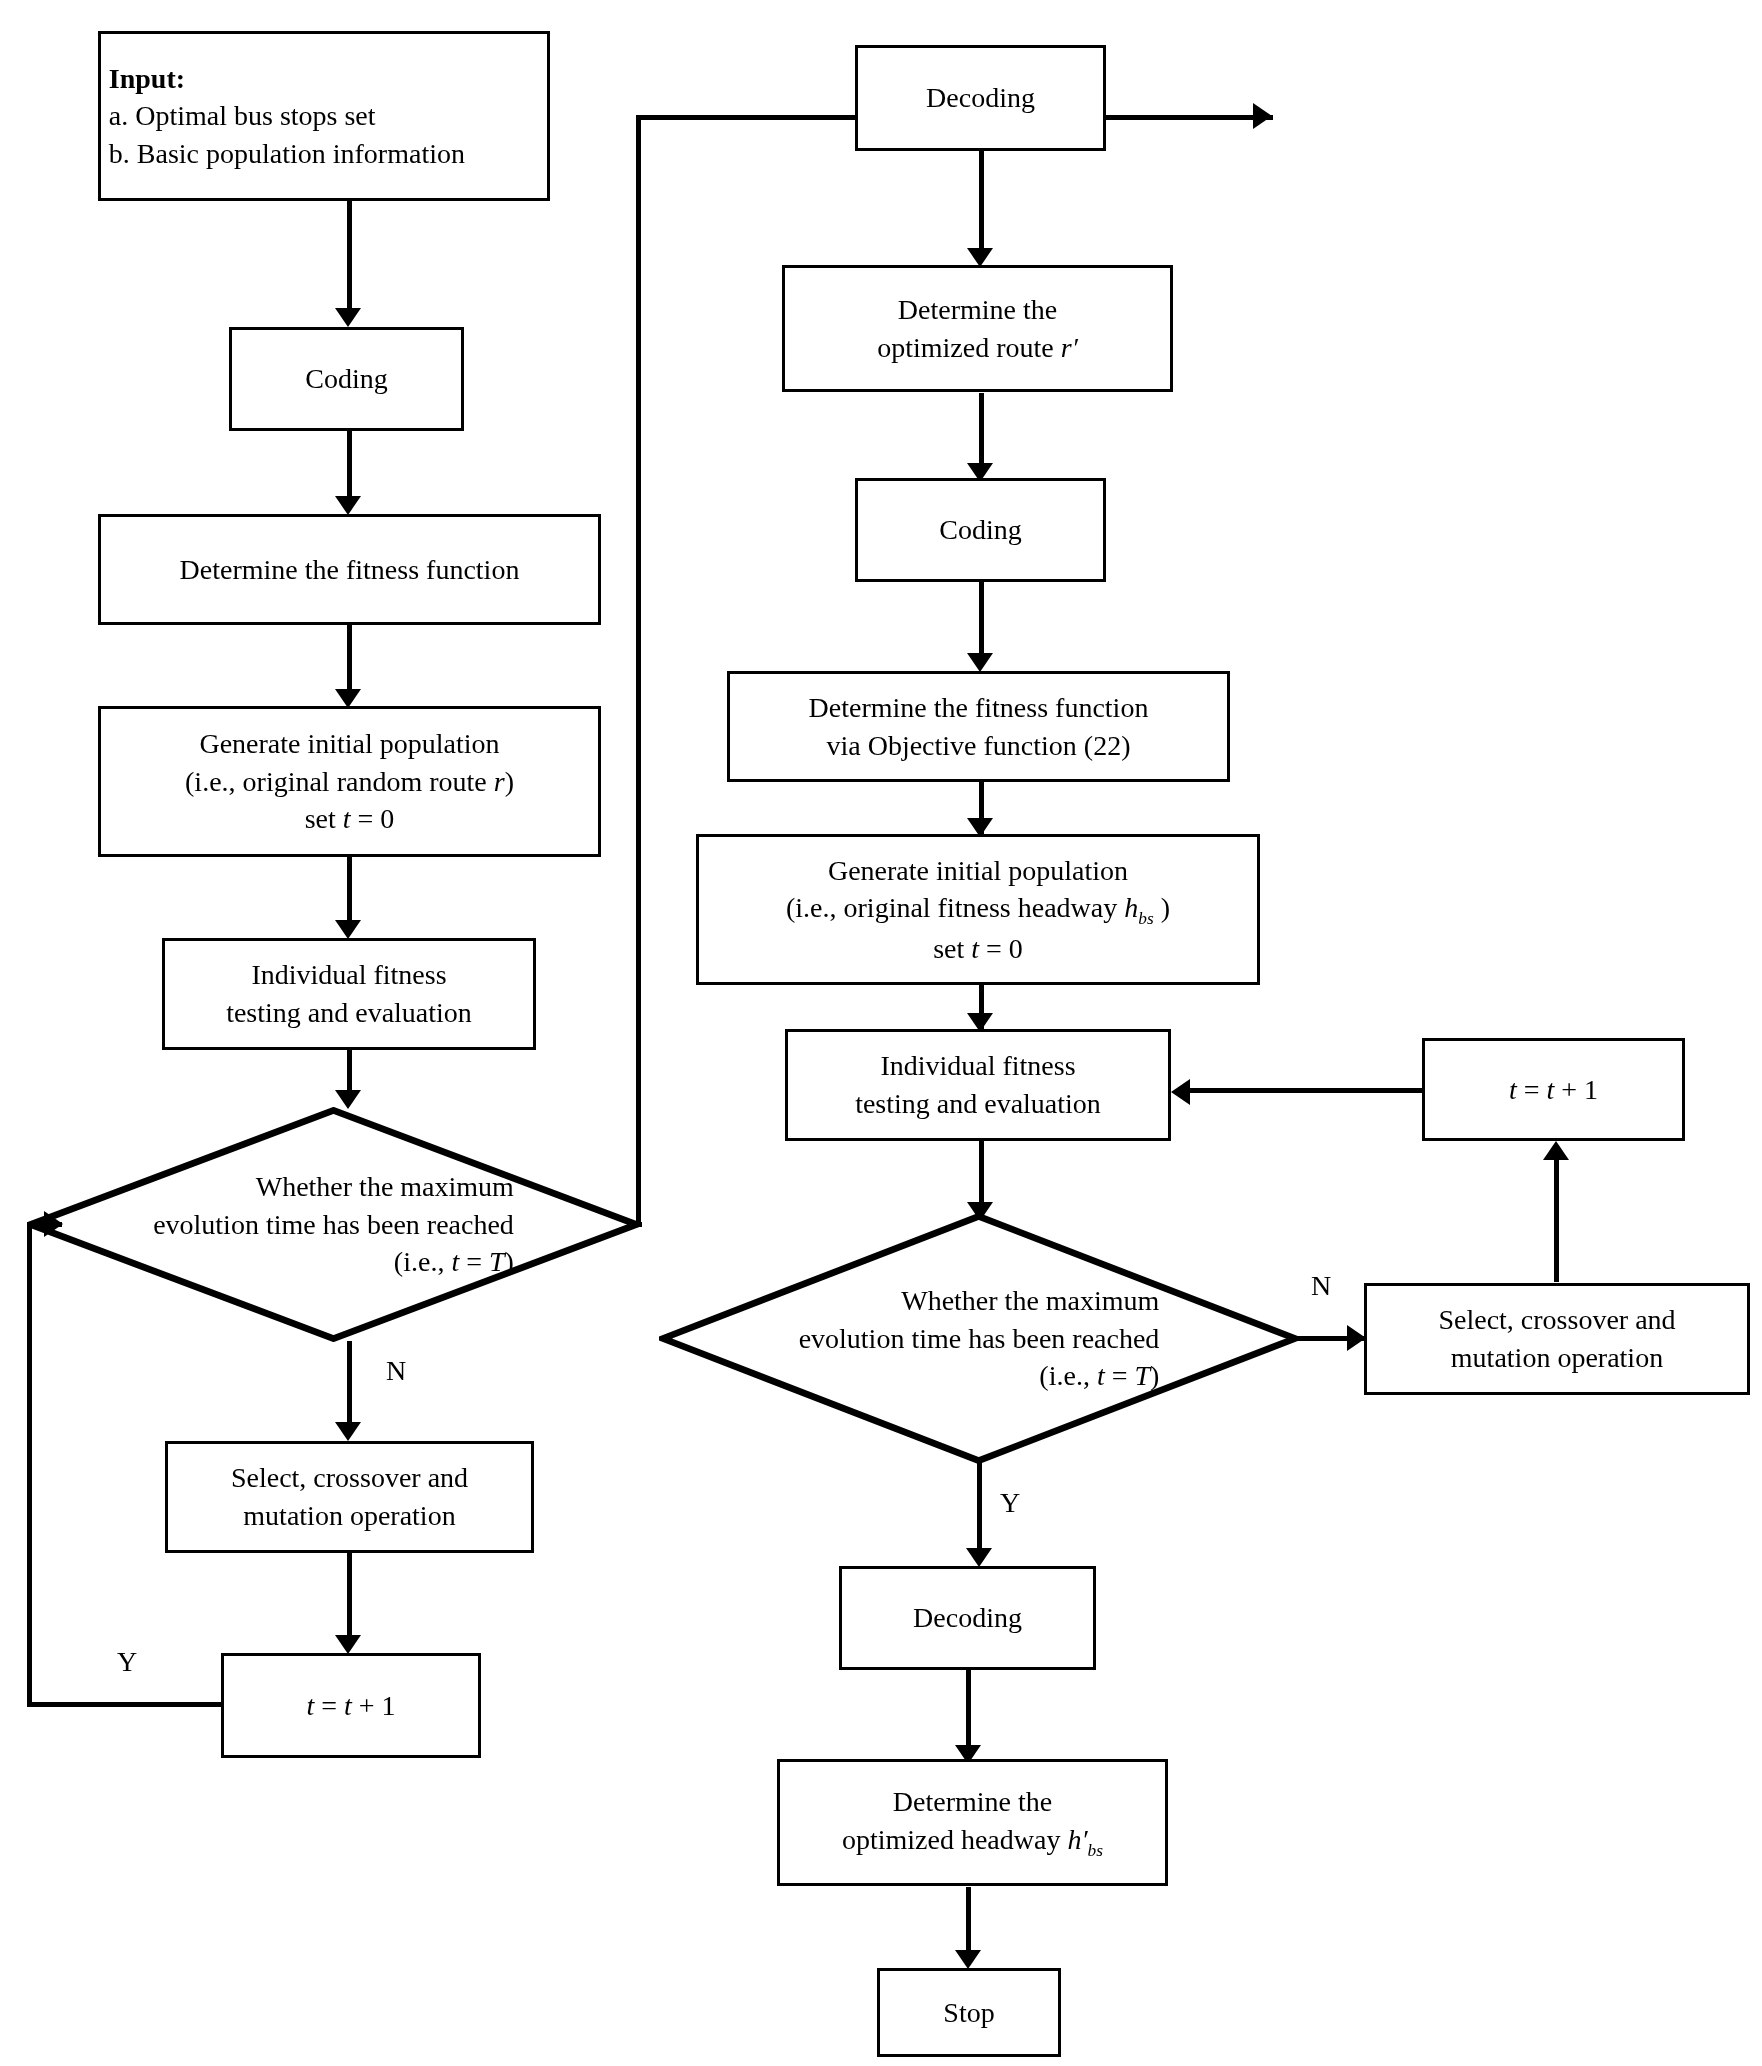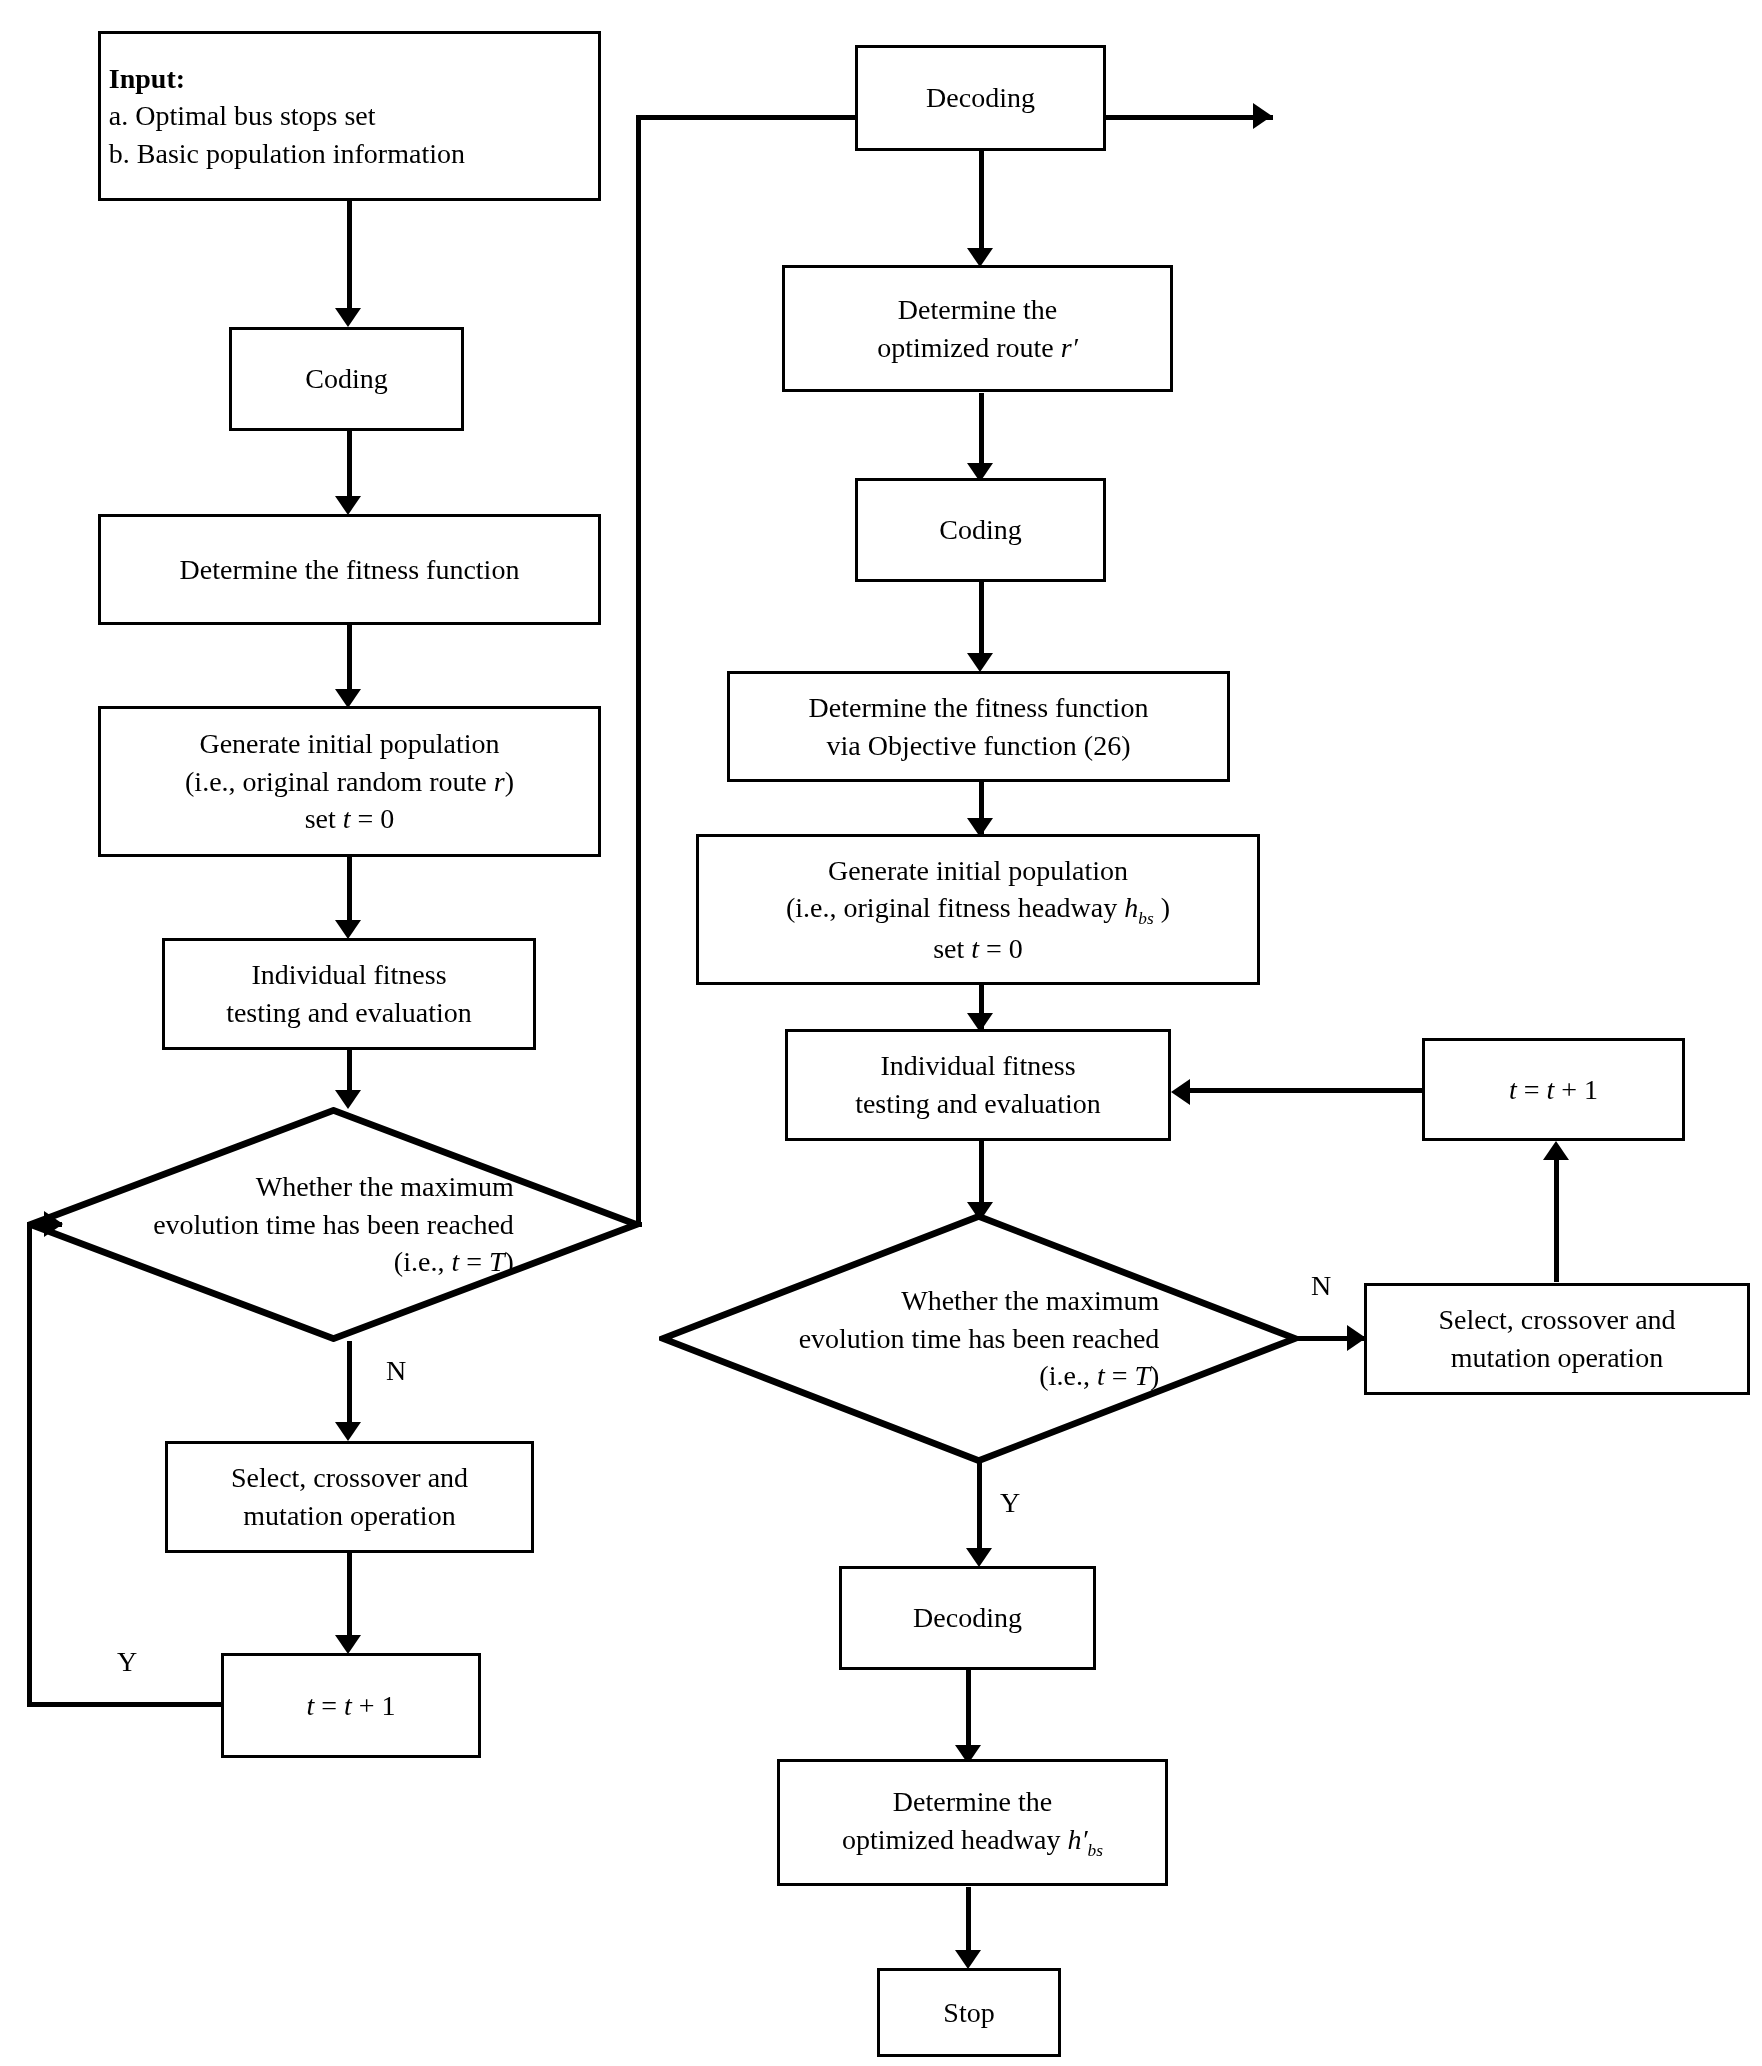--- a/index.html
+++ b/index.html
@@ -32,21 +32,21 @@
   i.v{font-style:italic;}
   sub{font-size:.62em;font-style:italic;text-align:center;}
   .prime{font-style:italic;}
   b.bold{font-weight:bold;}
 </style>
 </head>
 <body>
 
 <div id="stage">
 
-  <div class="node" style="left:98px;top:31px;width:503px;height:170px;font-size:28px;">
+  <div class="node" style="left:98px;top:31px;width:452px;height:170px;font-size:28px;">
     <div class="inner t-left">
       <div><b class="bold">Input:</b></div>
       <div>a. Optimal bus stops set</div>
       <div>b. Basic population information</div>
     </div>
   </div>
 
   <div class="ln" style="left:347px;top:201px;width:4.5px;height:114px;"></div>
   <div class="ah ah-down" style="left:335px;top:308px;"></div>
 
@@ -153,21 +153,21 @@
   <div class="node" style="left:855px;top:478px;width:251px;height:104px;font-size:28px;">
     <div class="inner"><span>Coding</span></div>
   </div>
 
   <div class="ln" style="left:979px;top:582px;width:4.5px;height:78px;"></div>
   <div class="ah ah-down" style="left:967px;top:653px;"></div>
 
   <div class="node" style="left:727px;top:671px;width:503px;height:111px;font-size:28px;">
     <div class="inner">
       <div>Determine the fitness function</div>
-      <div>via Objective function (26)</div>
+      <div>via Objective function (22)</div>
     </div>
   </div>
 
   <div class="ln" style="left:979px;top:781px;width:4.5px;height:60px;"></div>
   <div class="ah ah-down" style="left:967px;top:818px;"></div>
 
   <div class="node" style="left:696px;top:834px;width:564px;height:151px;font-size:28px;">
     <div class="inner">
       <div>Generate initial population</div>
       <div><span>(i.e., original fitness headway </span><i class="v">h</i><sub>bs</sub><span> )</span></div>

